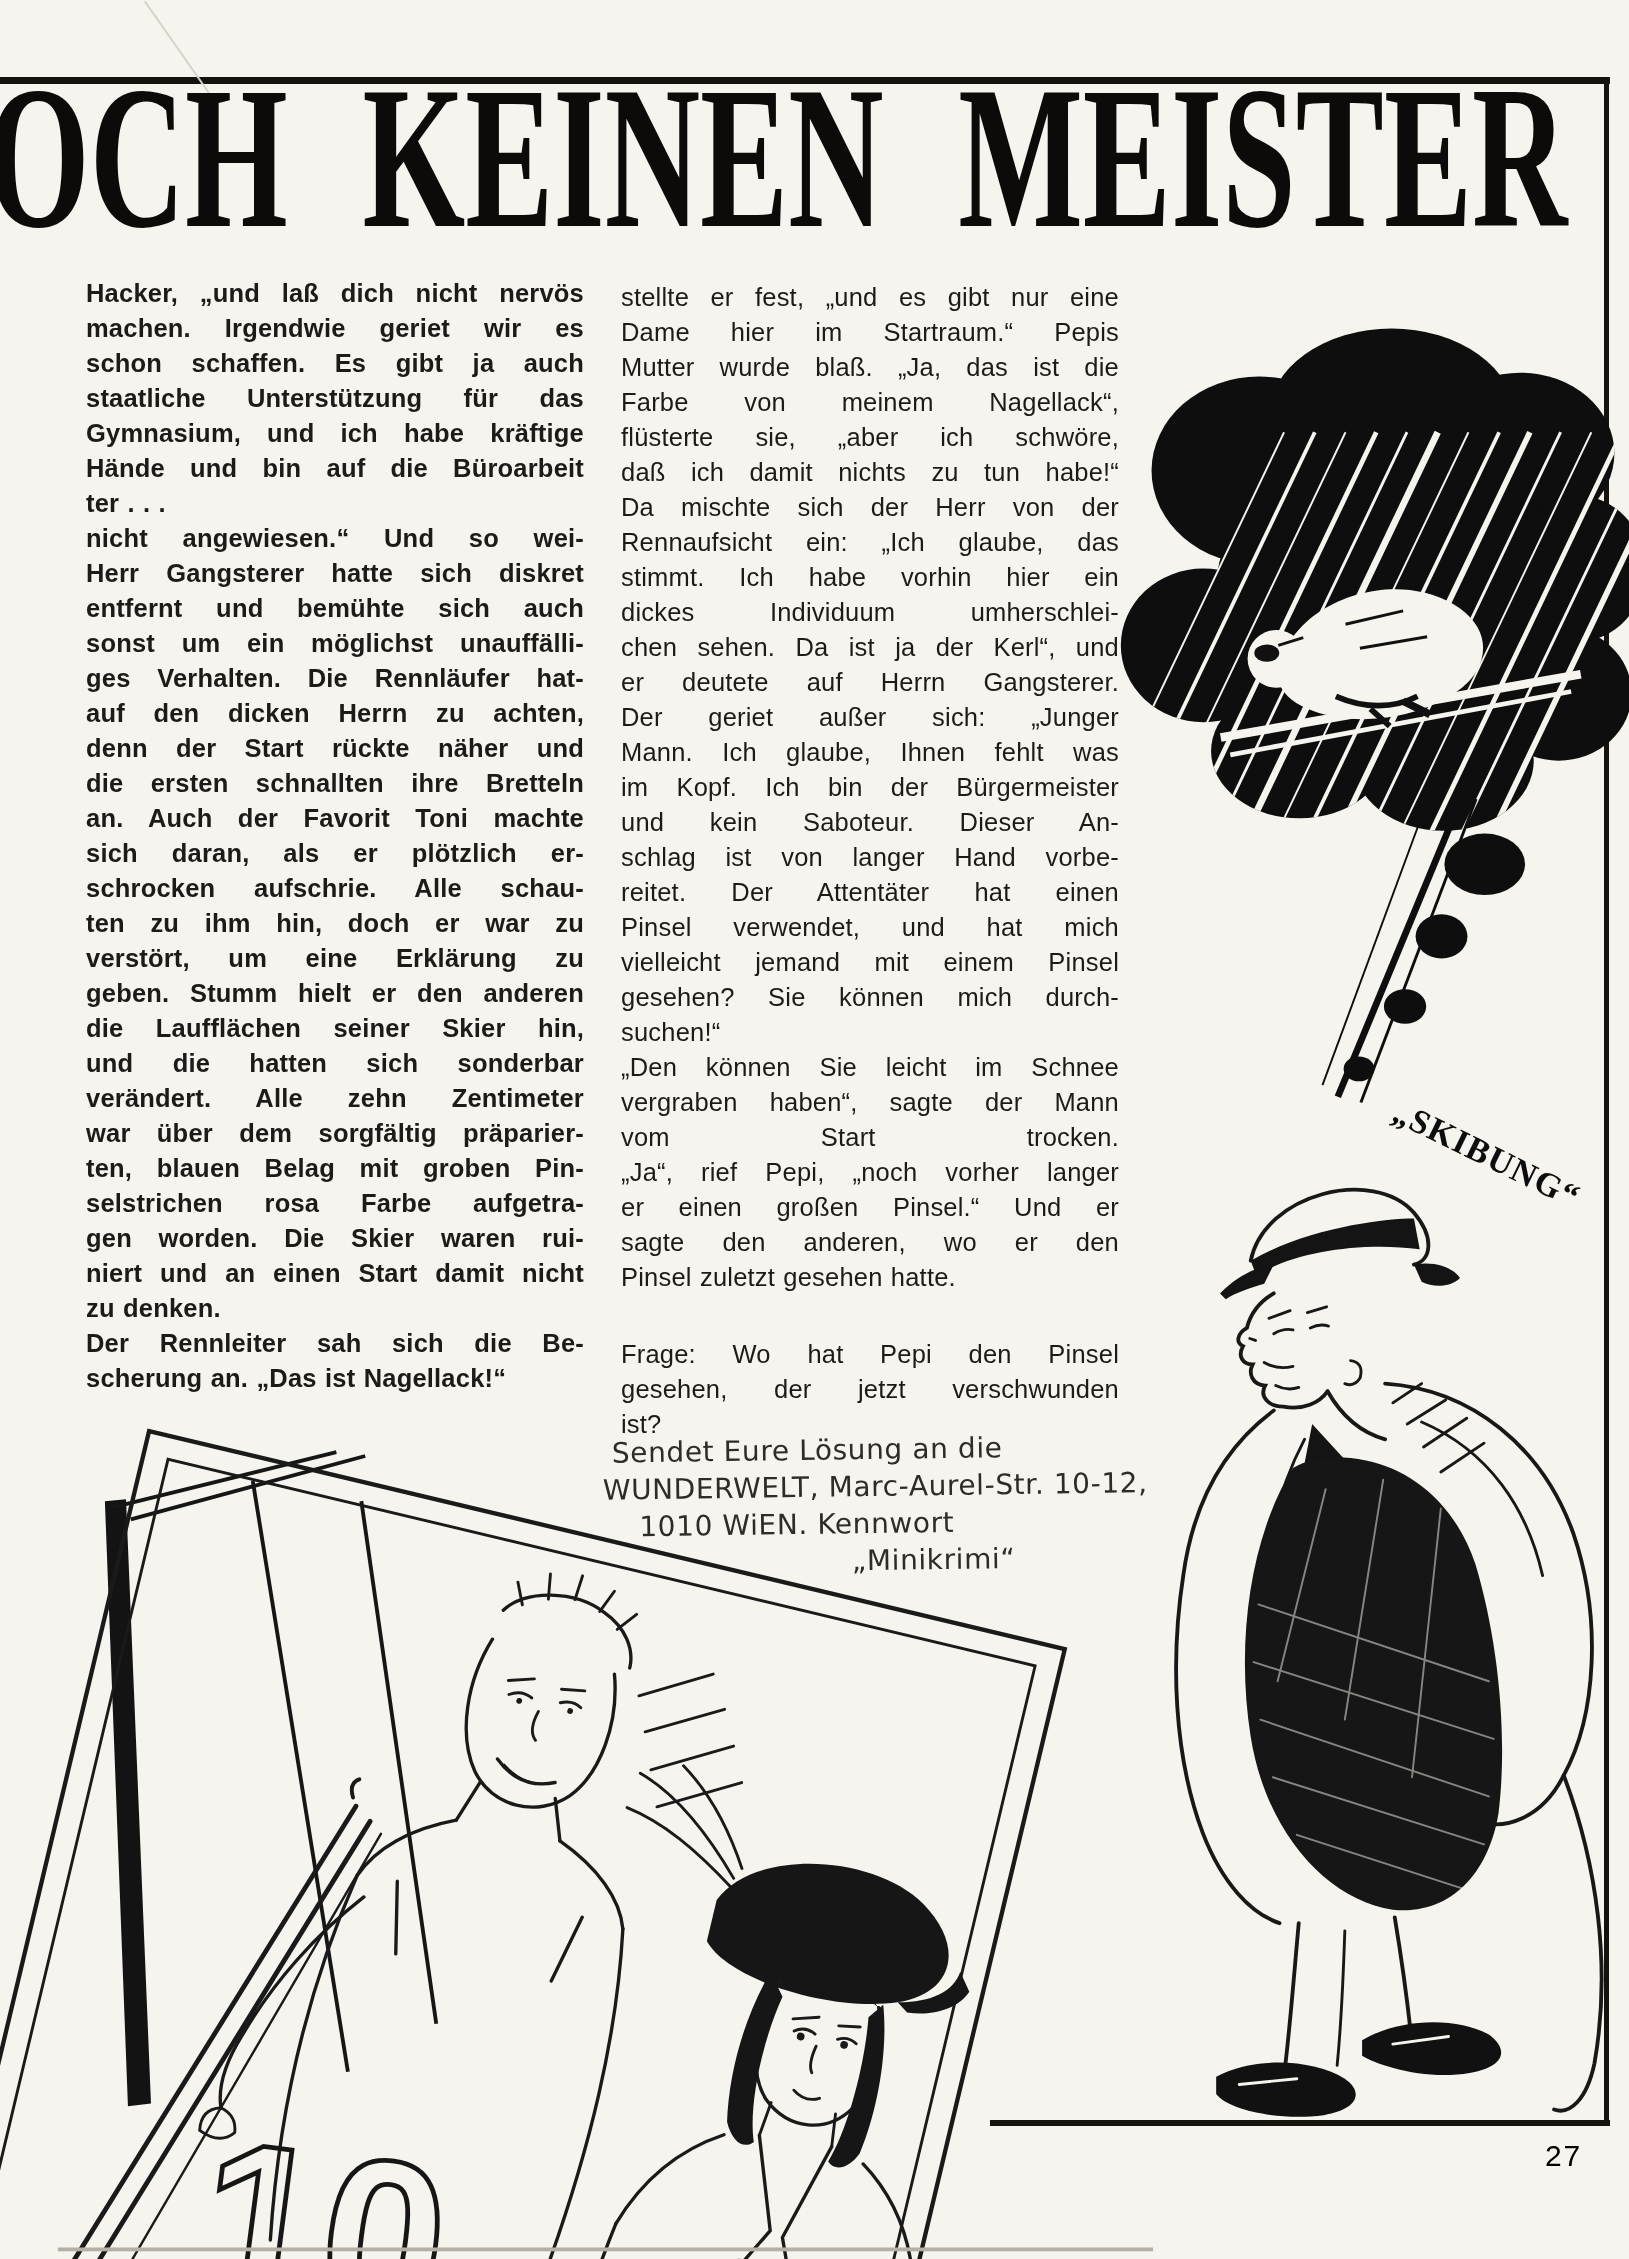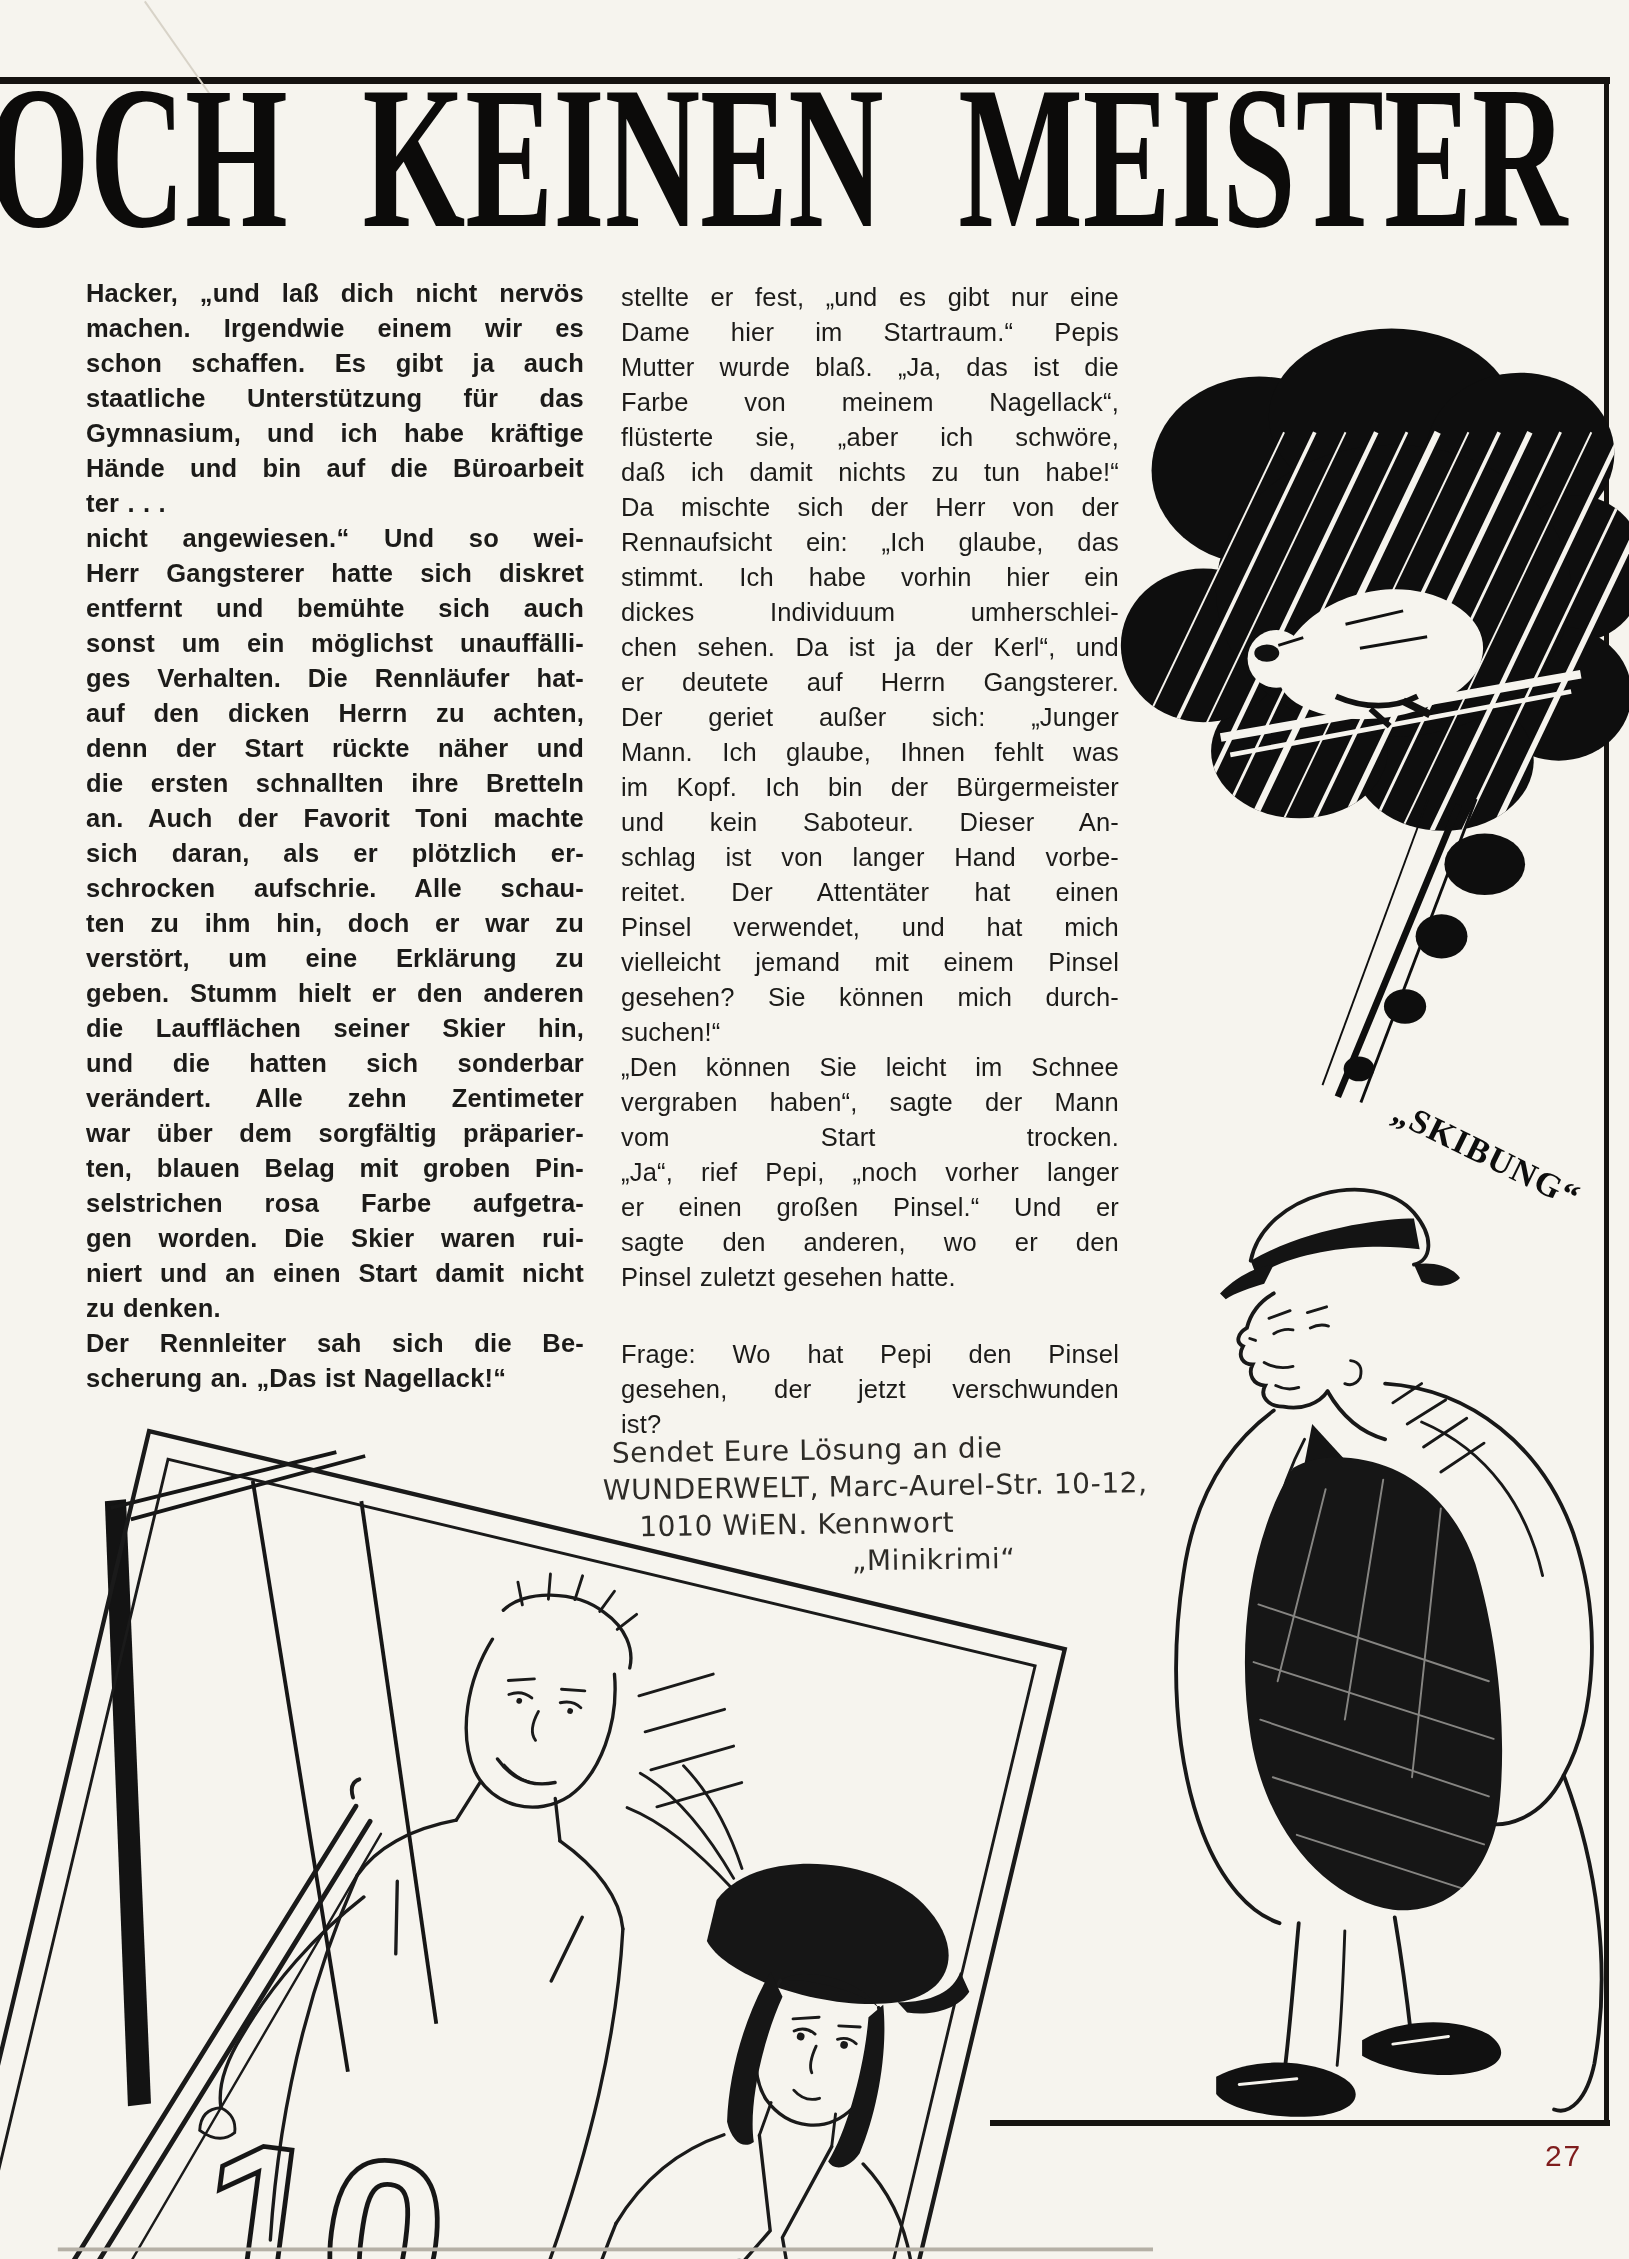--- a/index.html
+++ b/index.html
@@ -38,37 +38,37 @@
   .hw0{padding-left:9.6px;}
   .hw1{padding-left:0px;}
   .hw2{padding-left:36px;}
   .hw3{padding-left:248px;}
   
   .skibung{
     left:1395px;top:1091px;font-family:"Liberation Serif",serif;font-weight:700;
     font-size:34px;letter-spacing:1.4px;color:#0d0d0d;white-space:nowrap;
     transform:rotate(26deg);transform-origin:0 50%;
   }
-  .pagenum{left:1545px;top:2139px;font-size:30px;letter-spacing:1.9px;color:#7f1d1d;}
+  .pagenum{left:1545px;top:2139px;font-size:30px;letter-spacing:1.9px;color:#000000;}
   svg{position:absolute;pointer-events:none;}
 </style>
 </head>
 <body>
 
 <div class="abs top-rule"></div>
 <div class="abs right-rule"></div>
 <div class="abs box-bottom-rule"></div>
 <div class="abs scan-line"></div>
 
 <div class="abs headline">OCH KEINEN MEISTER</div>
 
 <div class="abs col col1" id="col1">
     <div class="para">
       <div class="tline">Hacker, „und laß dich nicht nervös</div>
-      <div class="tline">machen. Irgendwie einem wir es</div>
+      <div class="tline">machen. Irgendwie geriet wir es</div>
       <div class="tline">schon schaffen. Es gibt ja auch</div>
       <div class="tline">staatliche Unterstützung für das</div>
       <div class="tline">Gymnasium, und ich habe kräftige</div>
       <div class="tline">Hände und bin auf die Büroarbeit</div>
       <div class="tline last">ter . . .</div>
       <div class="tline">nicht angewiesen.“ Und so wei-</div>
     </div>
     <div class="para">
       <div class="tline">Herr Gangsterer hatte sich diskret</div>
       <div class="tline">entfernt und bemühte sich auch</div>

